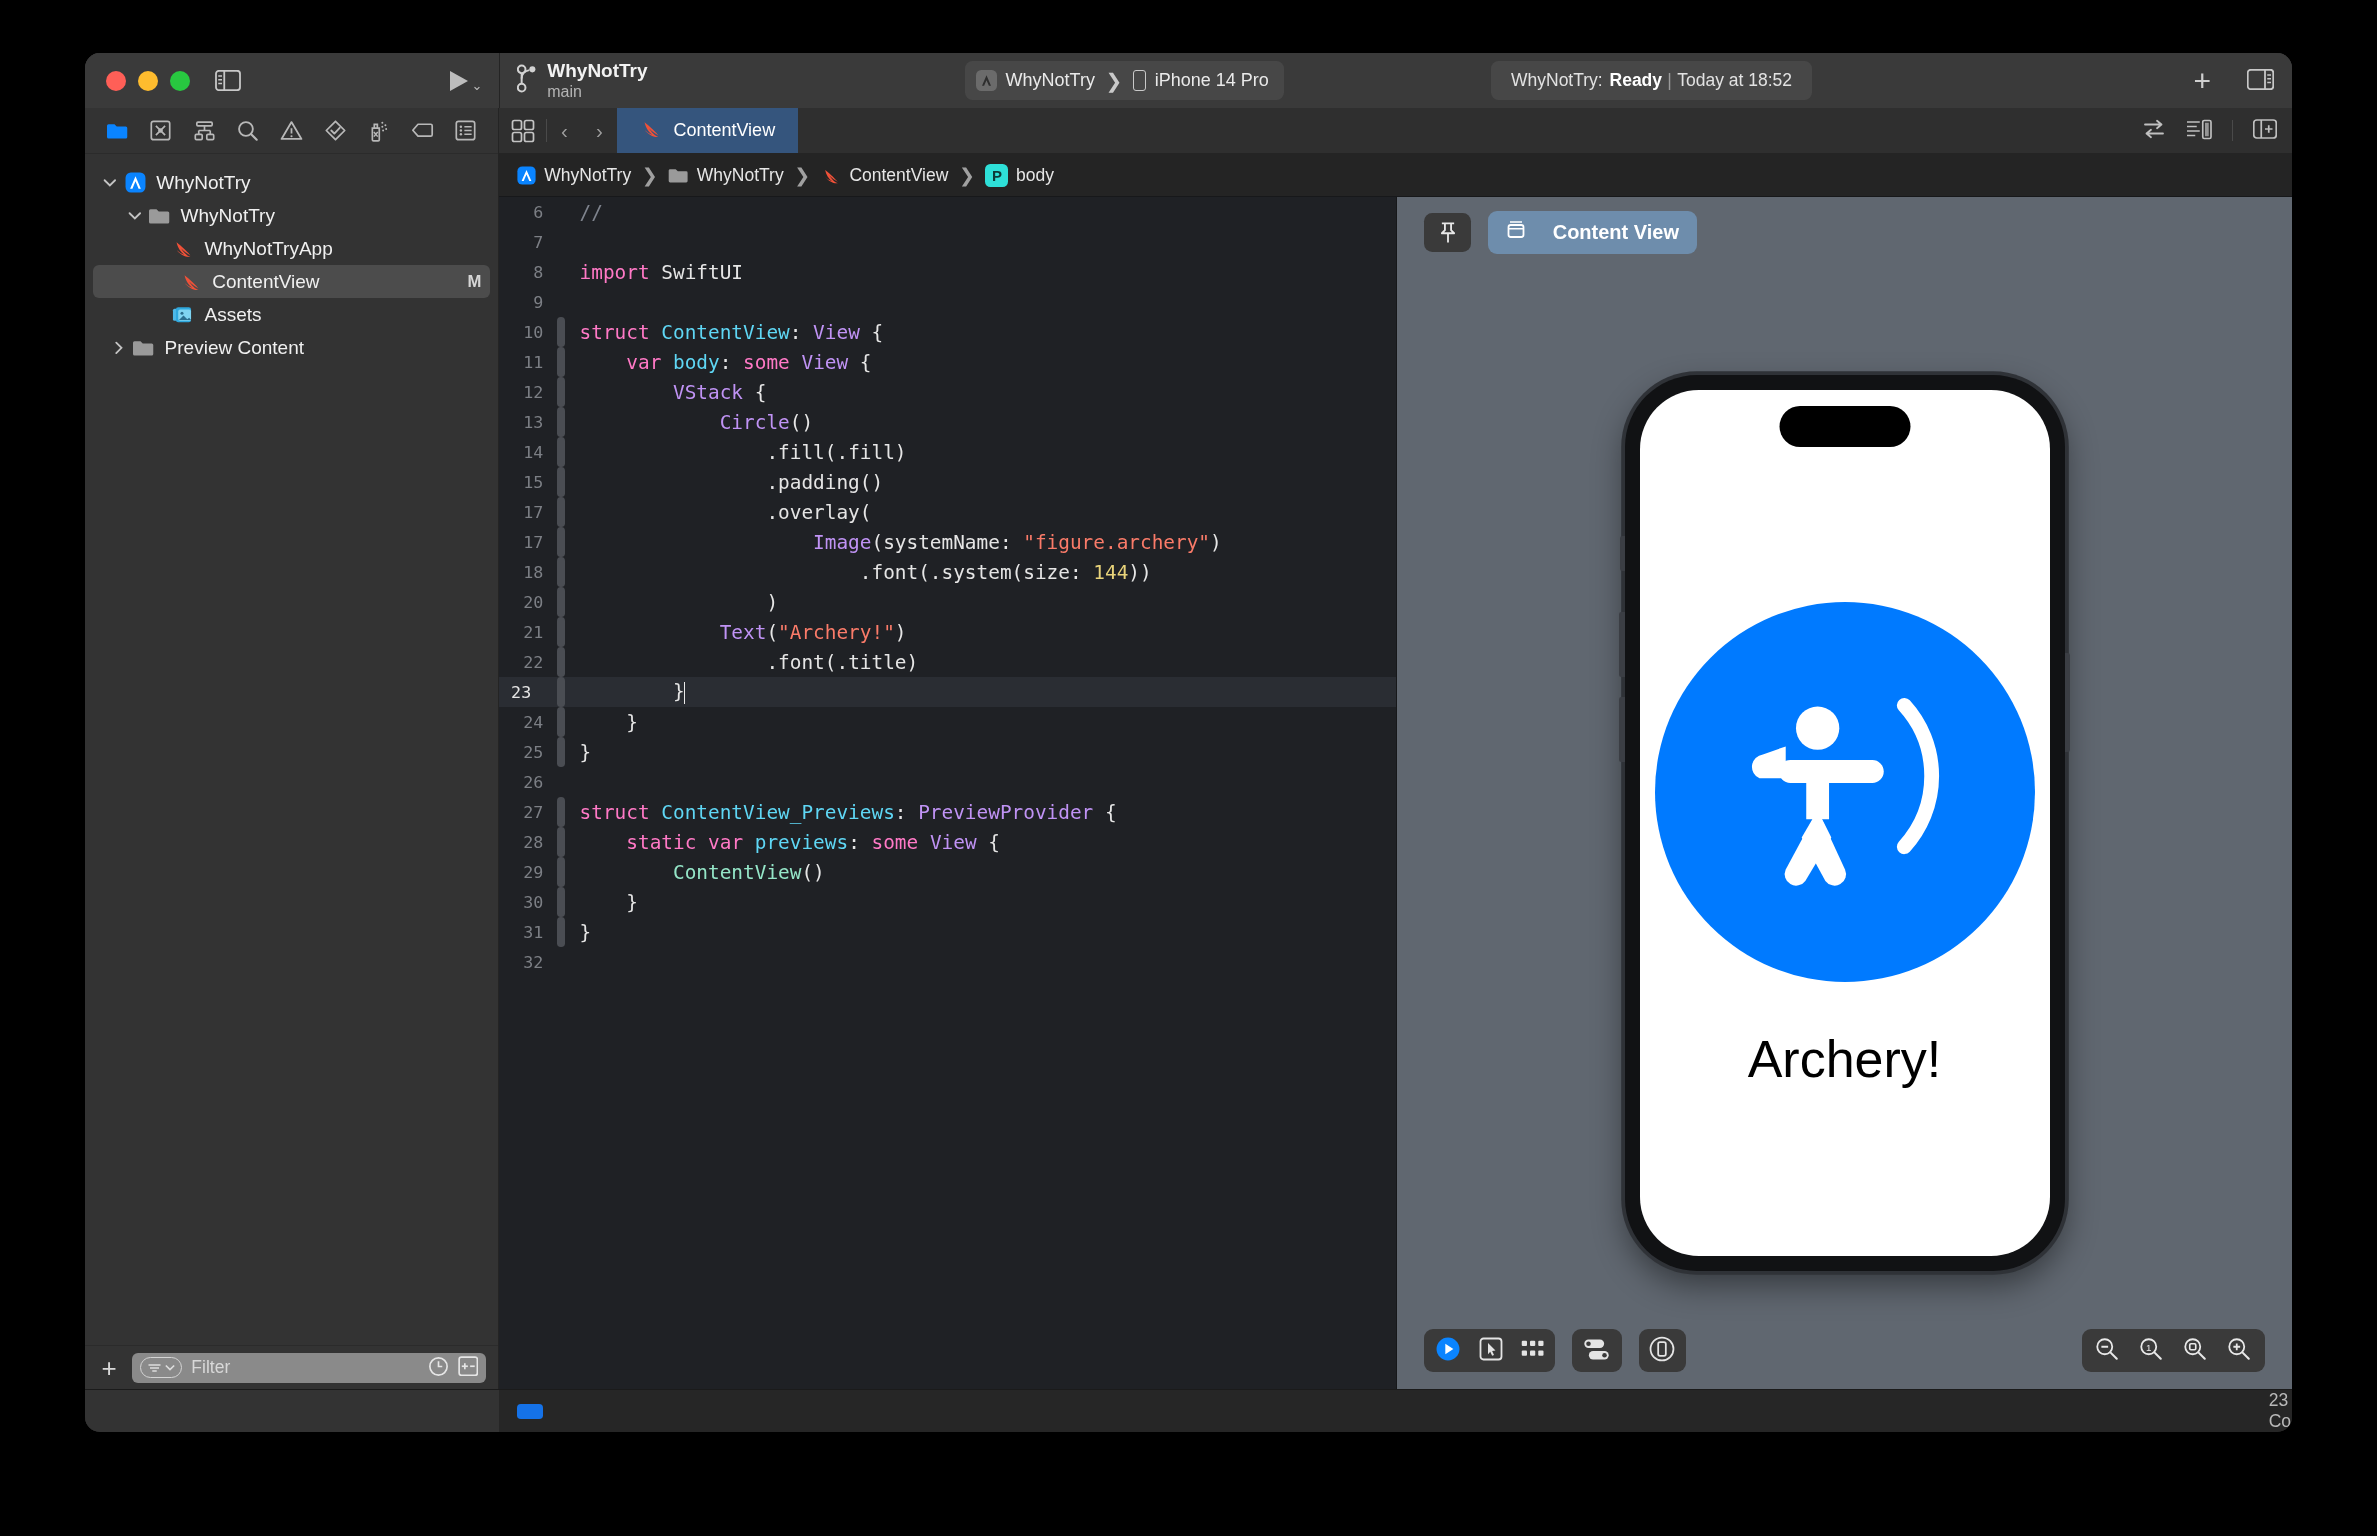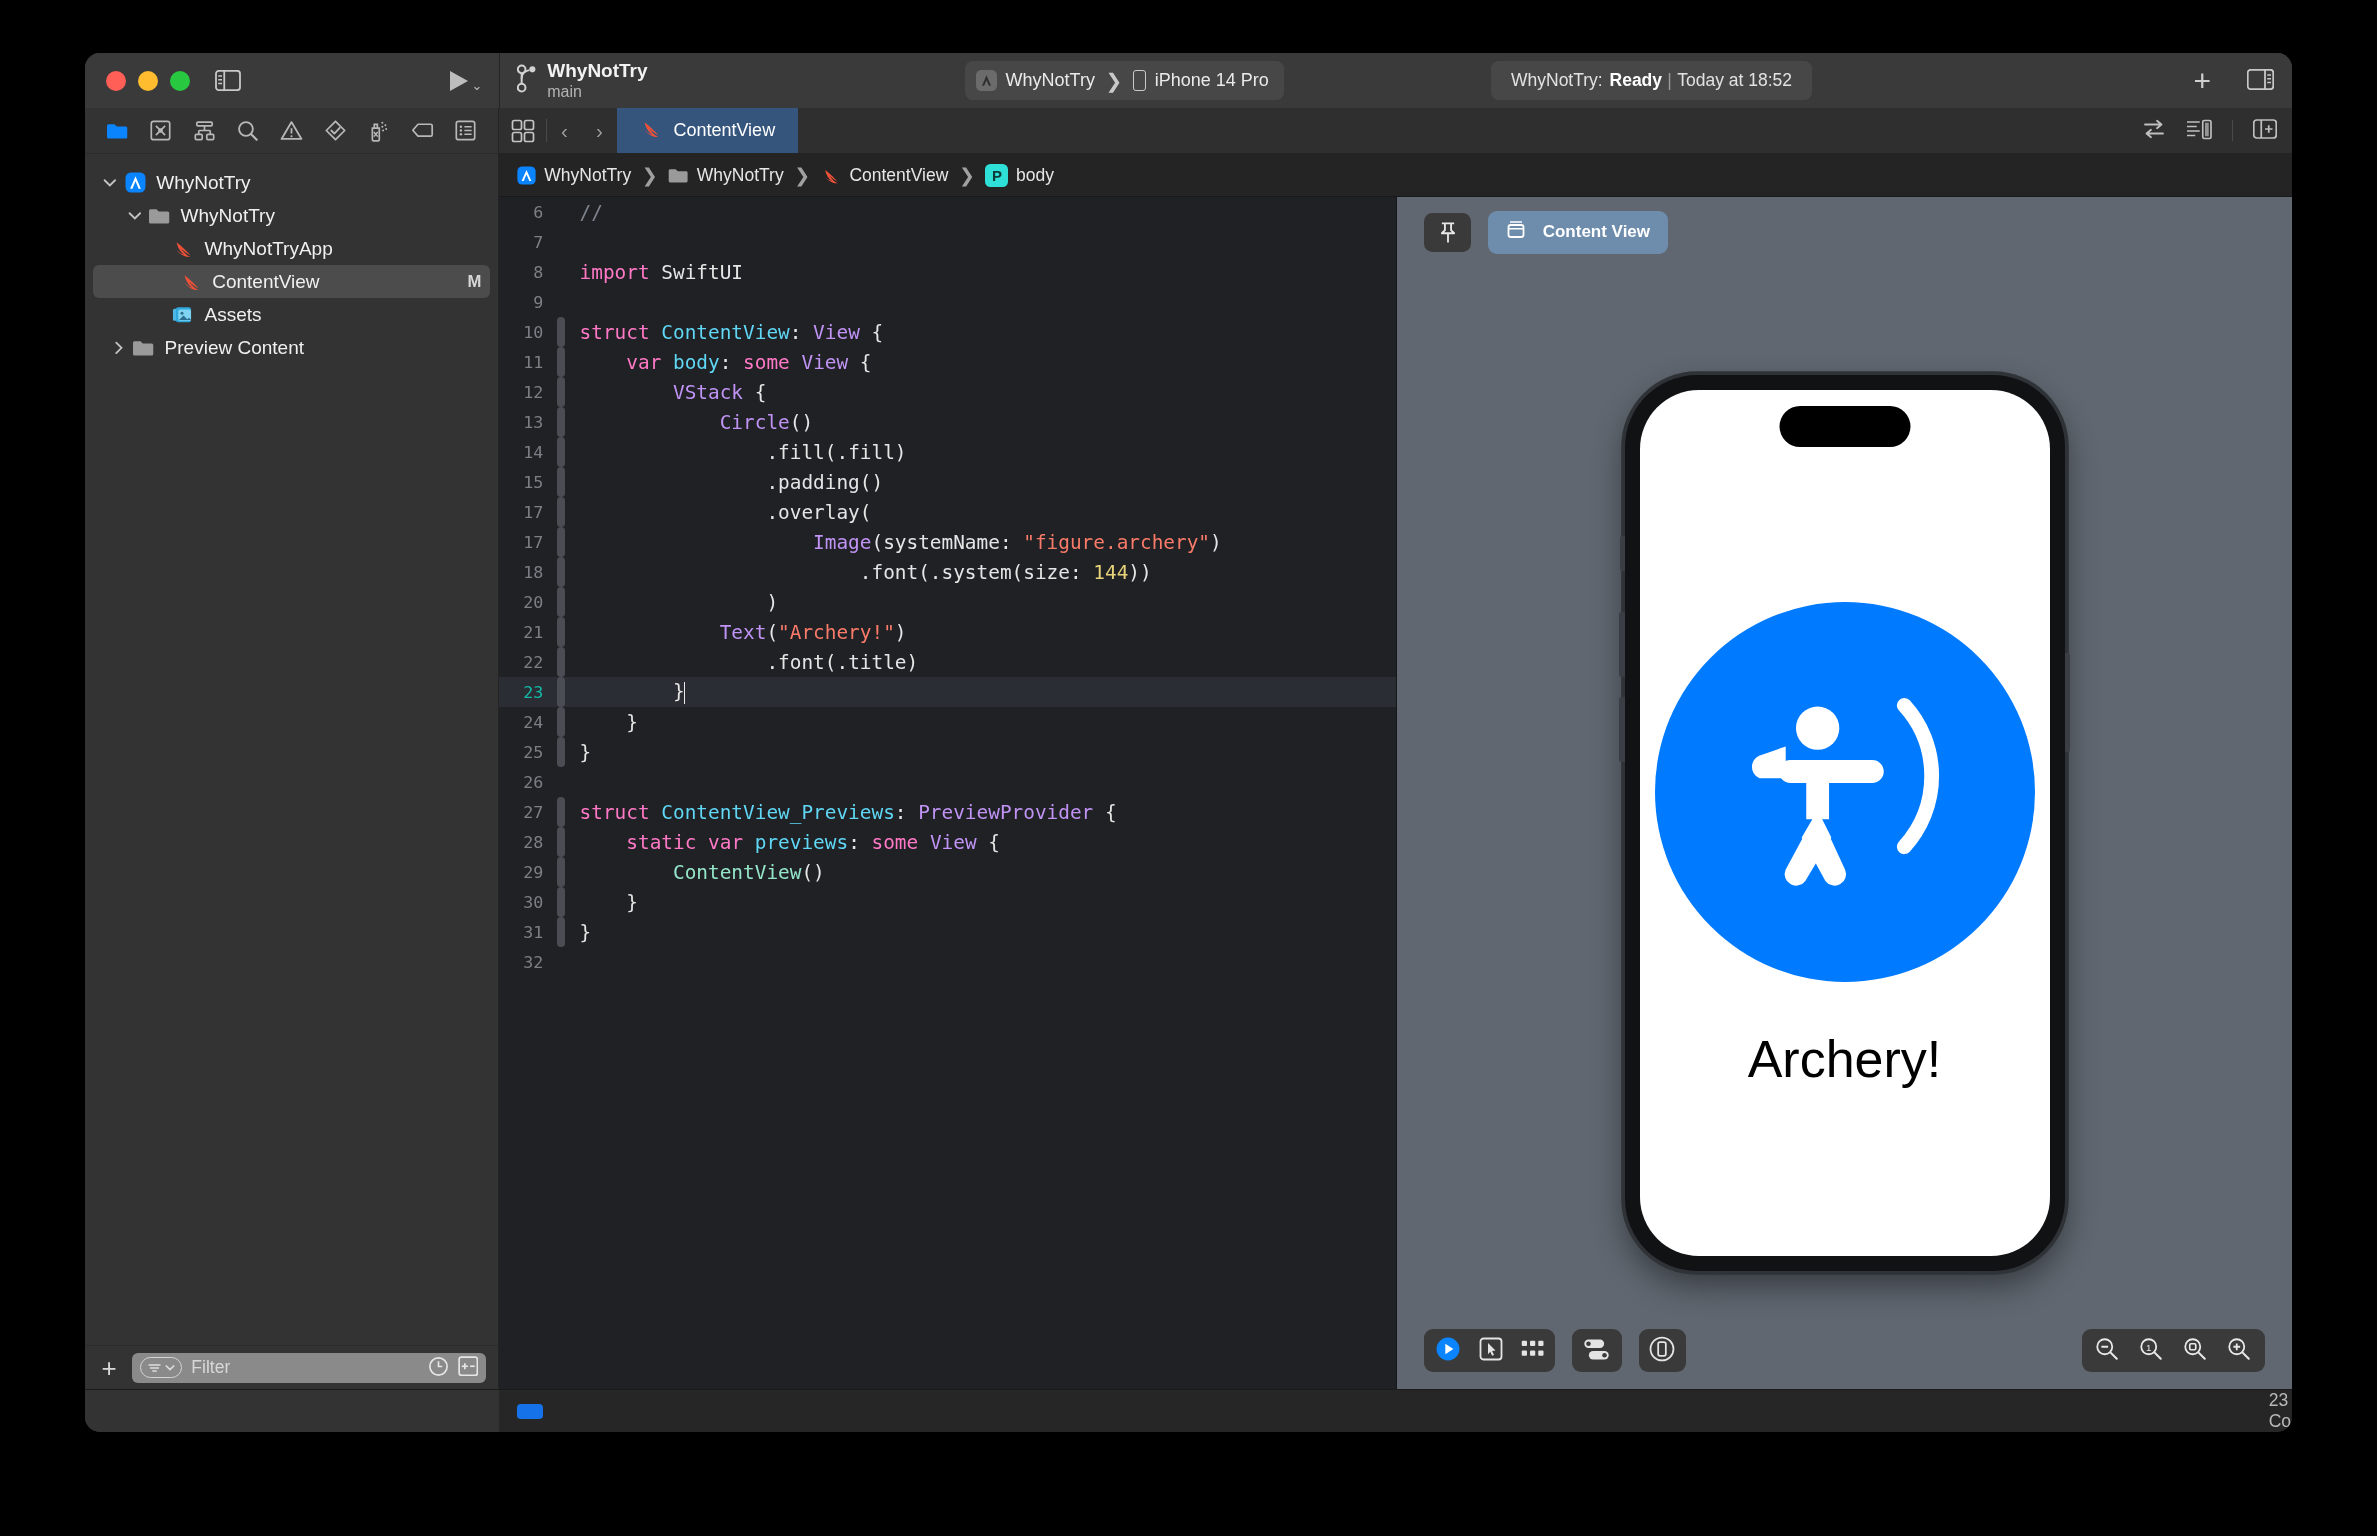--- a/index.html
+++ b/index.html
@@ -223,21 +223,21 @@
   .cl {
     height: 30px; display: flex; align-items: center;
     white-space: pre;
   }
   .cl.cur { background: #2a2d33; }
   .gut {
     width: 58px; text-align: right; padding-right: 13.7px;
     color: #7c7f85; font-size: 16.7px; flex: none;
     font-family: "DejaVu Sans Mono", monospace;
   }
-  .cl.cur .gut { color: #14b8a6; }
+  .cl.cur .gut { color: #e5e5e5; text-align: center; }
   .fold { width: 7.6px; flex: none; align-self: stretch; }
   .fold.on { background: #4a4d53; border-radius: 3.8px; }
   .ctext { padding-left: 15px; color: #e6e6e6; }
   .k { color: #ff79c6; }           
   .t { color: #5fd7f5; }           
   .ty { color: #c093f5; }          
   .m { color: #e5e5e5; }           
   .s { color: #fa7b69; }           
   .n { color: #e8d37a; }           
   .g { color: #95e6c8; }           
@@ -261,25 +261,25 @@
     height: 70px; display: flex; align-items: center;
     padding-left: 27px; gap: 16.7px; flex: none;
   }
   .pin-btn {
     width: 47px; height: 39px; border-radius: 8.3px;
     background: #3a3a3a;
     display: flex; align-items: center; justify-content: center;
     color: #e8e8e8;
   }
   .cv-pill {
-    display: flex; align-items: center; gap: 17px;
+    display: flex; align-items: center; gap: 27px;
     background: #6e8dac;
     border-radius: 9px;
     padding: 0 18px; height: 43px;
-    font-size: 17px; color: #ffffff; font-weight: bold;
+    font-size: 20px; color: #ffffff; font-weight: bold;
   }
   .canvas-area { flex: 1; position: relative; display: flex; align-items: center; justify-content: center; }
 
   .phone {
     width: 440px; height: 896px;
     background: #111214;
     border-radius: 72px;
     position: relative;
     box-shadow: 0 0 0 3.8px #2f3237, 0 13.7px 32px rgba(0,0,0,0.45);
     margin-top: -10.6px;

